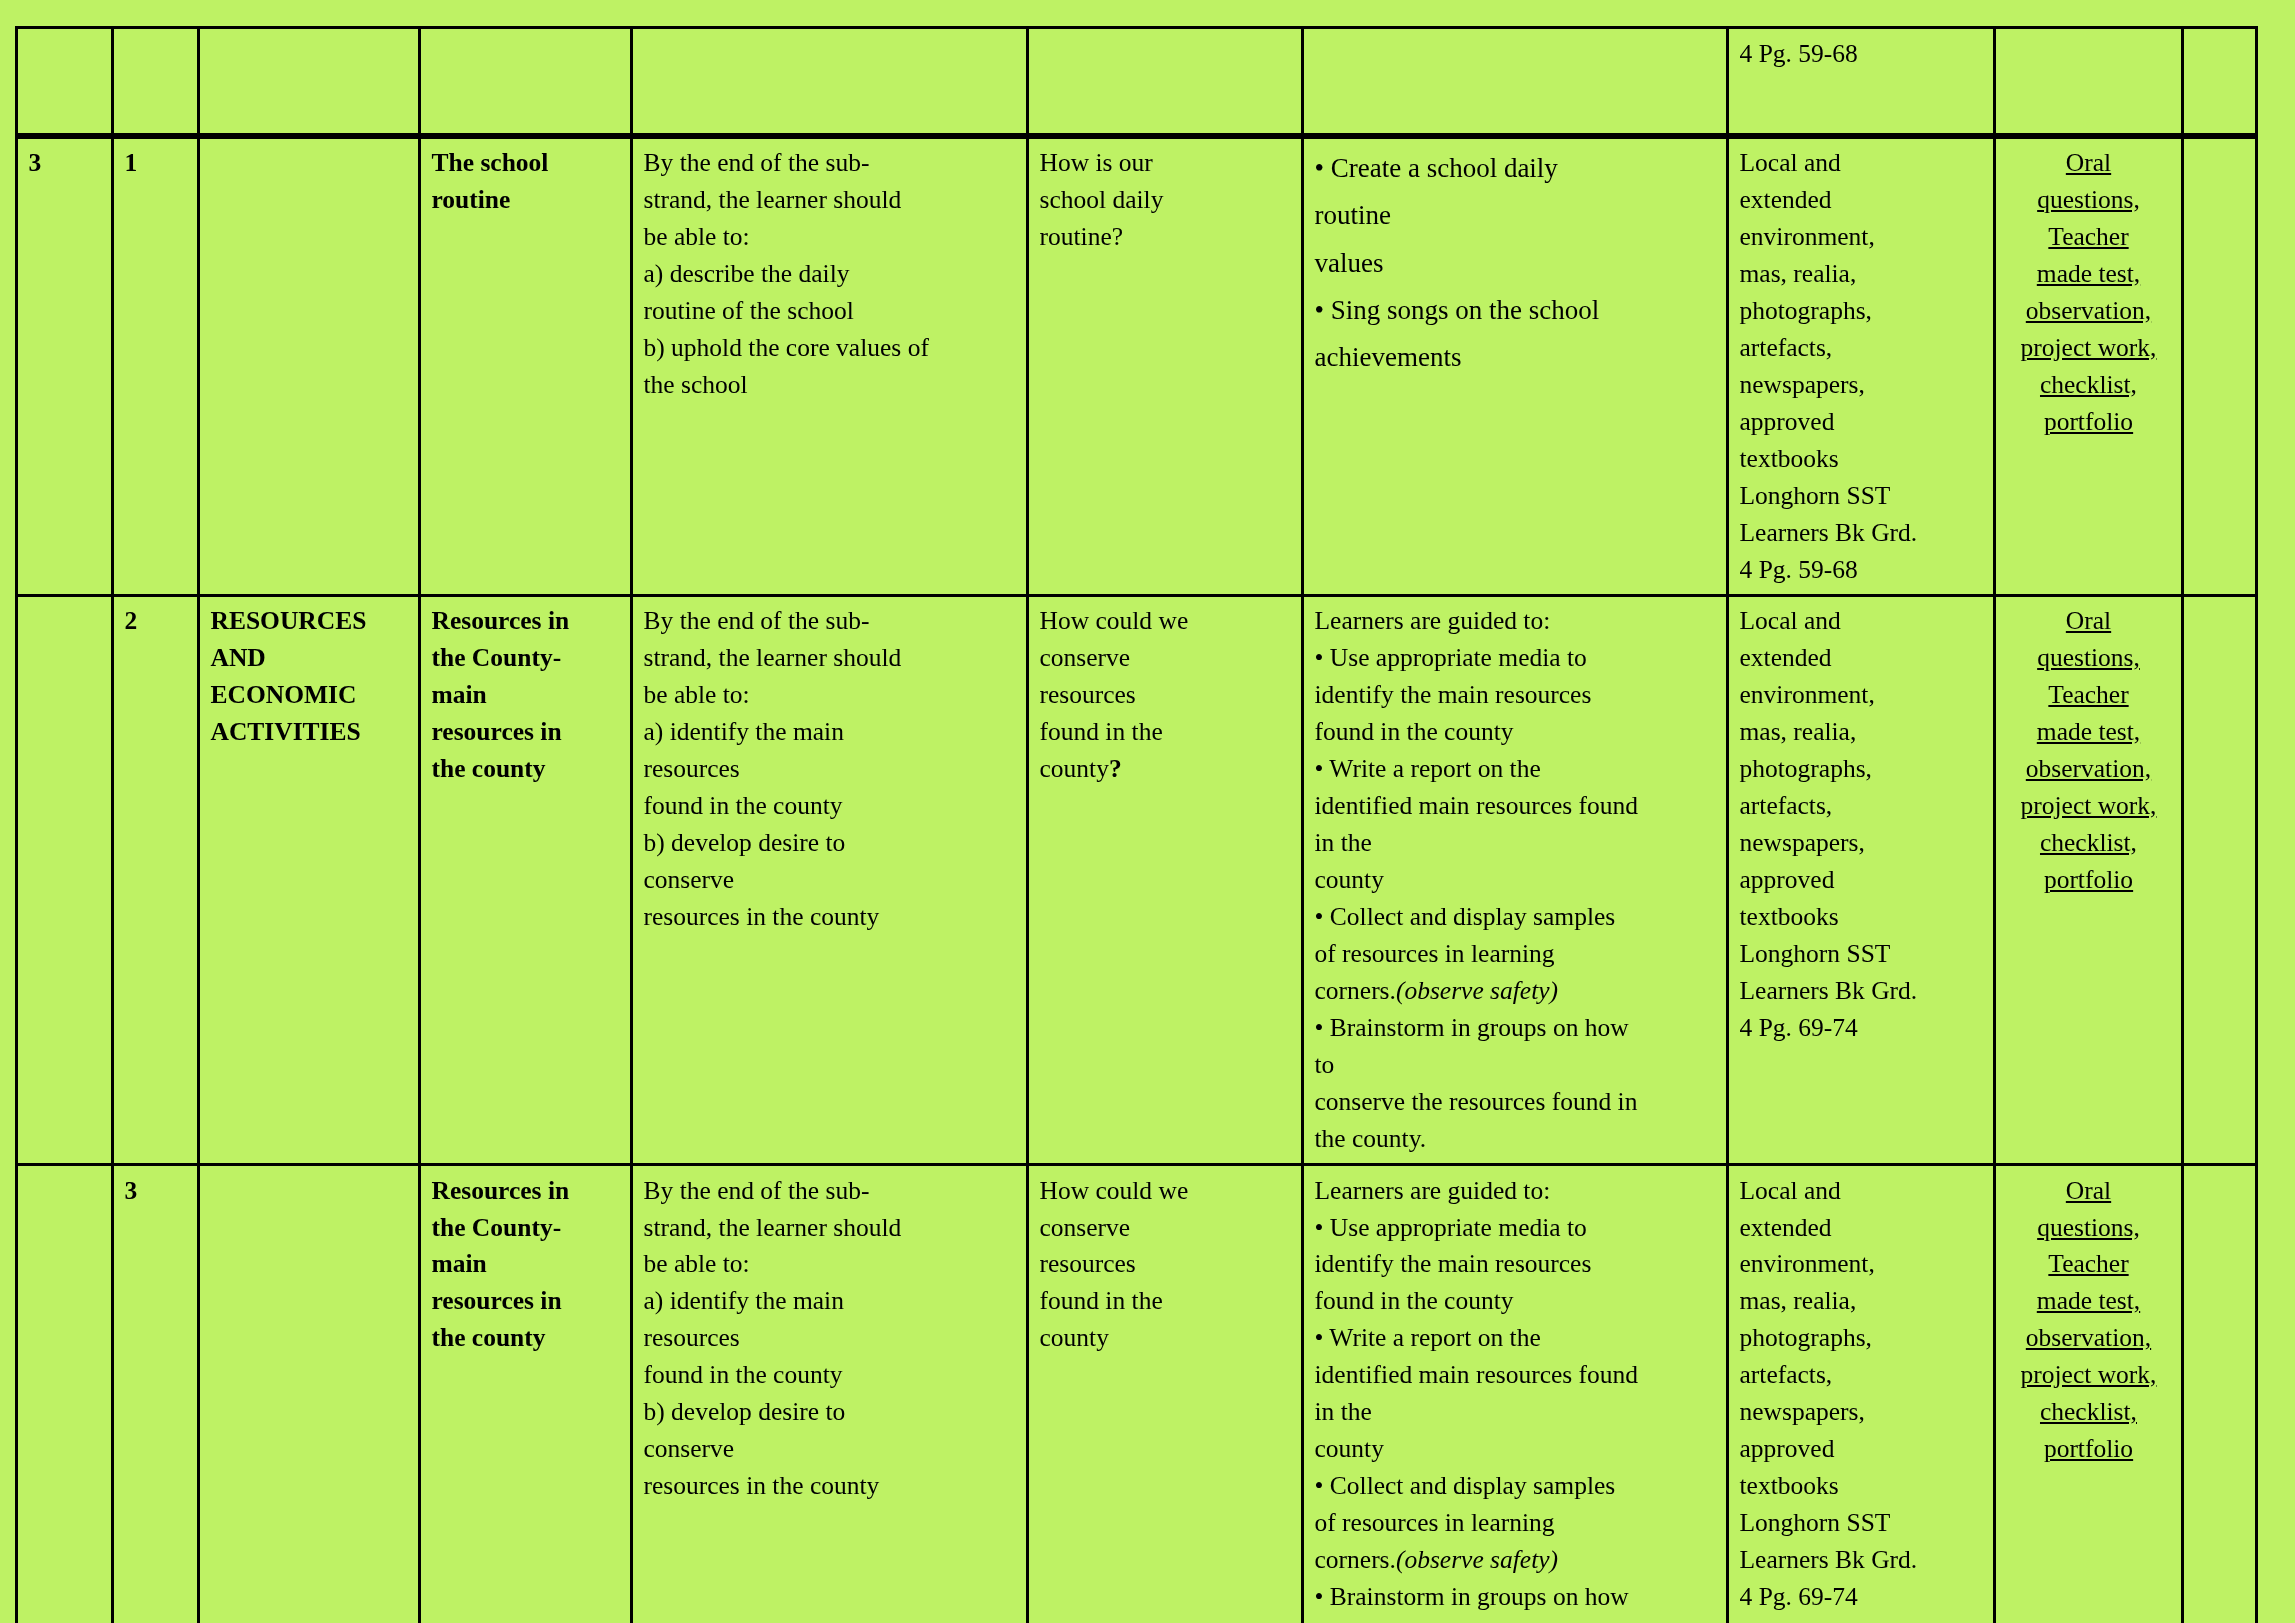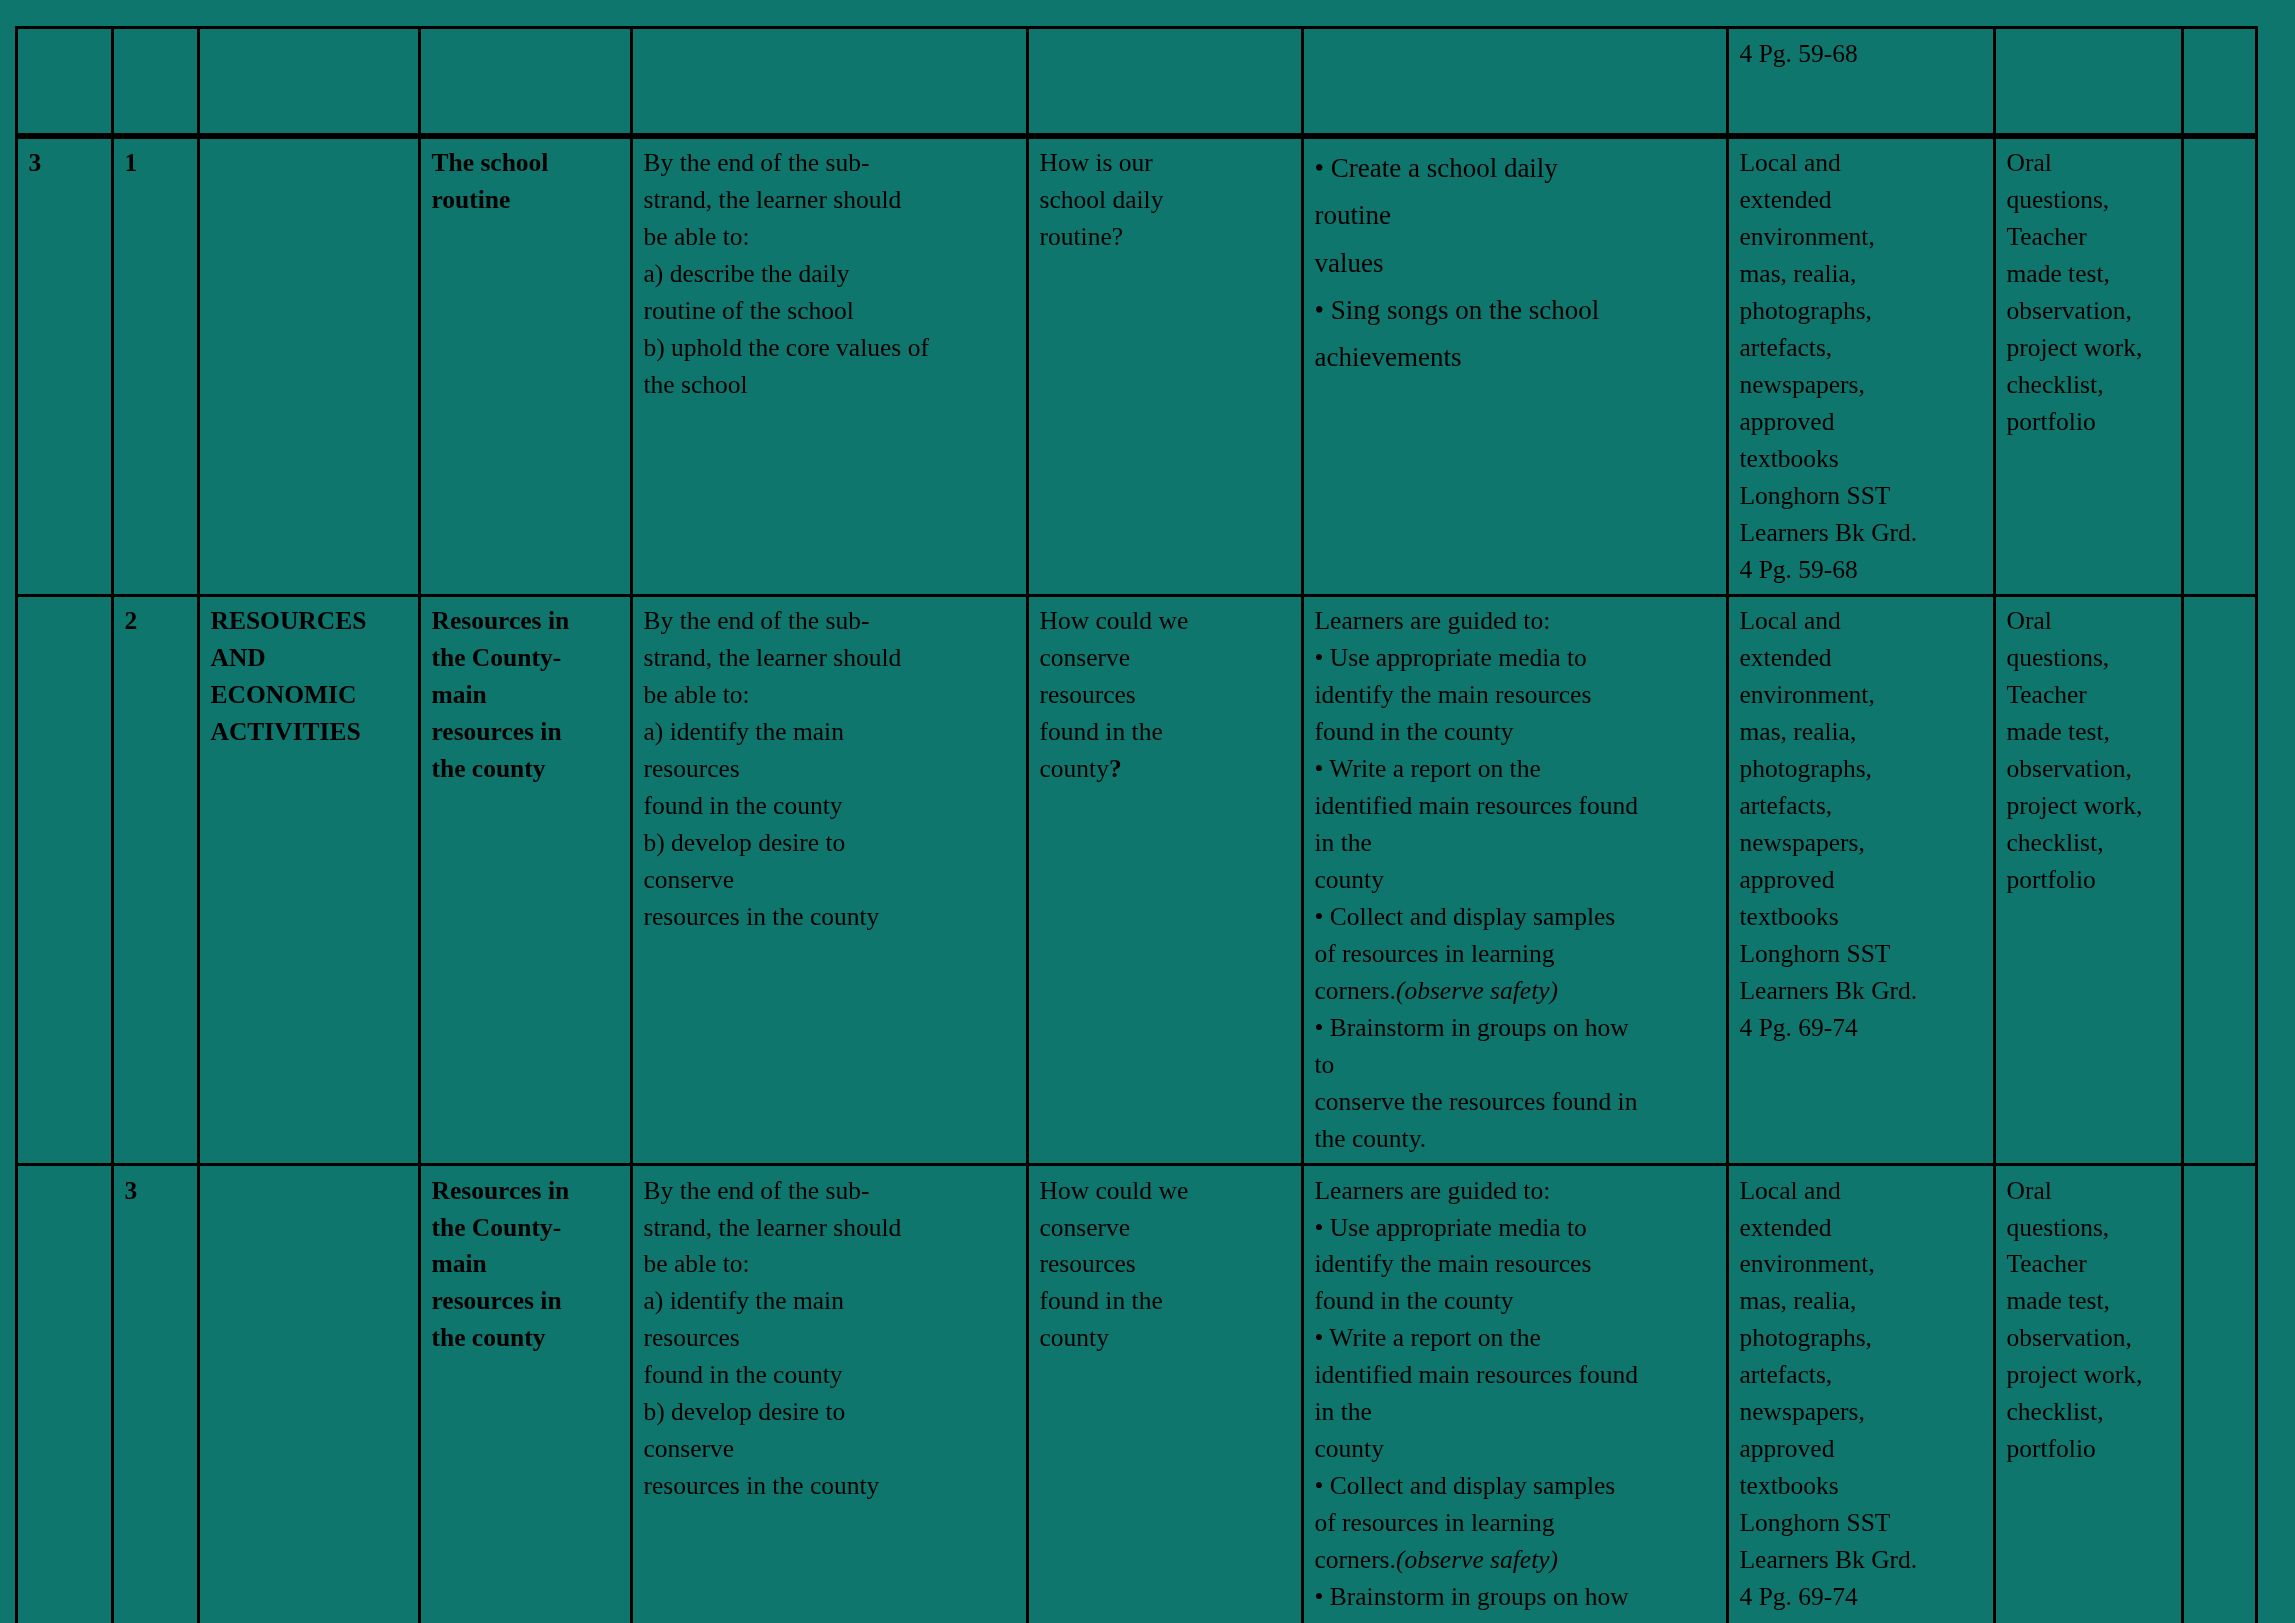--- a/index.html
+++ b/index.html
@@ -1,20 +1,20 @@
 <!DOCTYPE html>
 <html style="font-size:10.5px"><head>
 <meta charset="utf-8">
 <style>
   html, body { margin: 0; padding: 0; background: #ffffff; }
   .page {
     position: relative;
     width: 2295px;
     height: 1623px;
-    background: #0f766e;
+    background: #bef264;
     overflow: hidden;
     font-family: "Liberation Serif", "DejaVu Serif", serif;
     color: #000000;
   }
   table.sow {
     position: absolute;
     left: 15px;
     top: 26px;
     width: 2241px;
     border-collapse: collapse;
@@ -68,23 +68,25 @@
     line-height: 1.75;
     padding-top: 6.5px;
   }
   td.c-resources {
     font-size: 25.5px;
     line-height: 1.4;
     padding-top: 9.2px;
   }
   td.c-assessment {
     vertical-align: middle;
+    text-align: center;
     font-size: 25.5px;
     line-height: 1.47;
     padding: 0 5.2px;
+    text-decoration: underline;
   }
   td.c-remarks { padding: 0; }
 </style>
 </head>
 <body>
 
 <div class="page">
   <table class="sow">
     <colgroup>
       <col style="width:96px">

